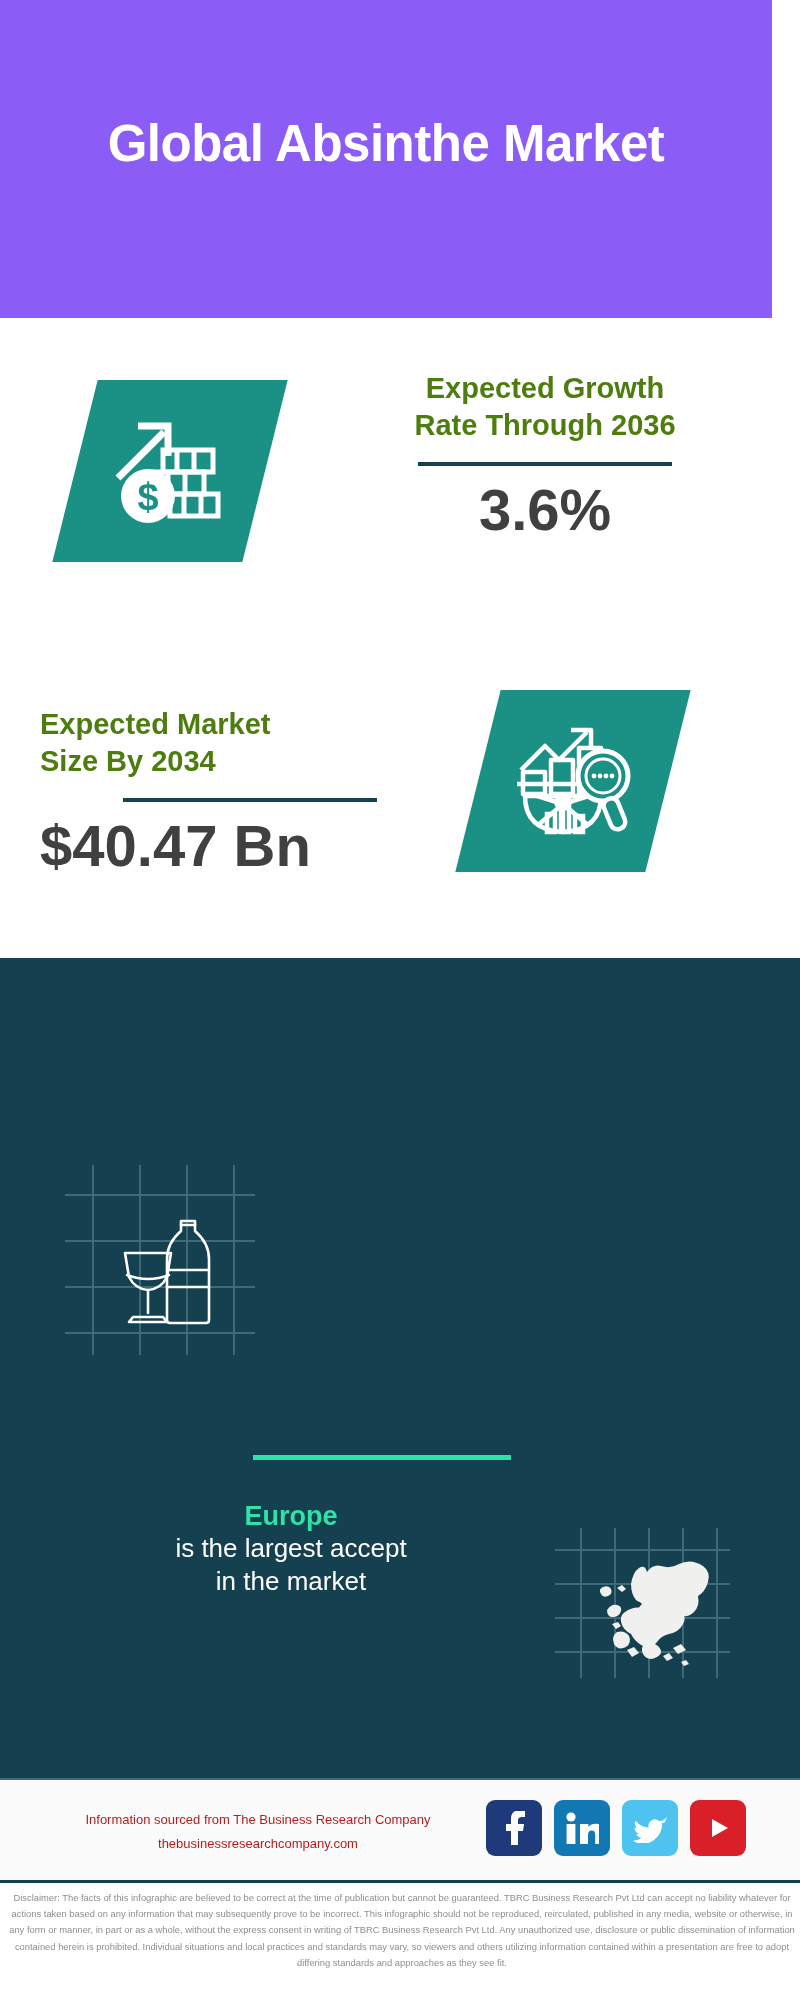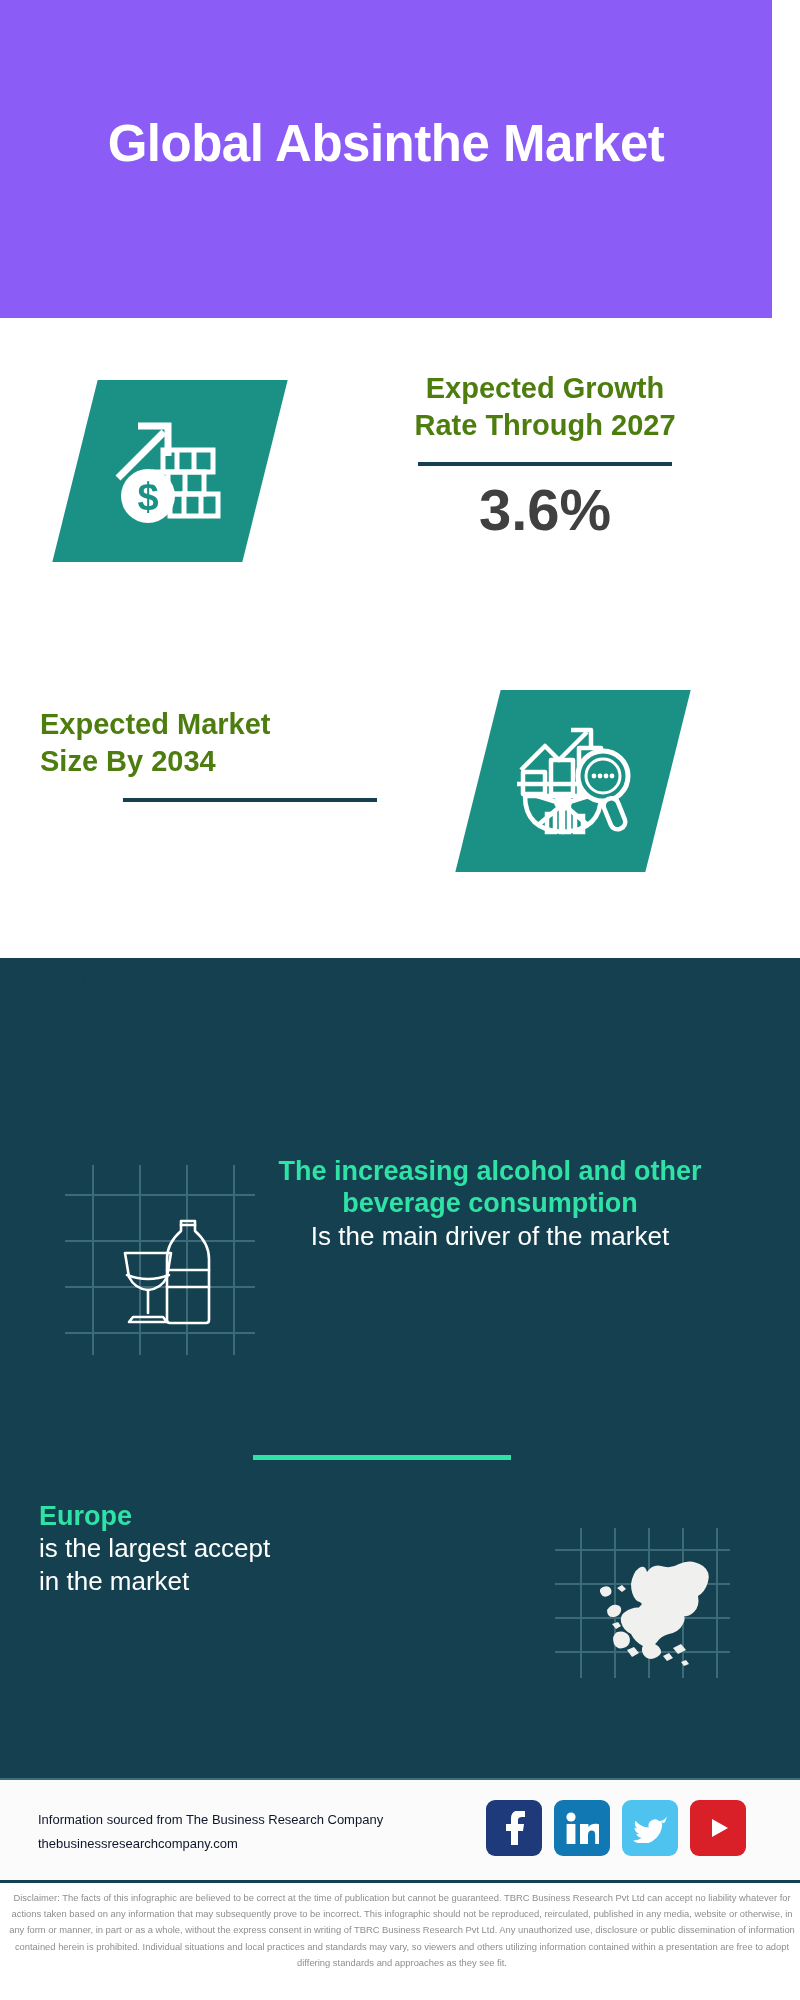--- a/index.html
+++ b/index.html
@@ -139,40 +139,42 @@
 
   .mint-divider {
     position: absolute;
     left: 253px; top: 1455px;
     width: 258px; height: 5px;
     background: #2fe3a6;
   }
 
   .region-text {
     position: absolute;
-    left: 39px; top: 1500px; width: 460px;
+    left: 61px; top: 1500px; width: 460px;
+    text-align: center;
   }
   .region-icon { left: 555px; top: 1528px; width: 175px; height: 150px; }
 
   
   .footer-area {
     position: absolute;
     left: 0; top: 1778px;
     width: 800px;
     height: 102px;
     background: #fbfbfb;
     border-top: 2px solid #3c6d7d;
   }
   .footer-src {
     position: absolute;
     left: 38px; top: 1808px;
     width: 440px;
-    color: #0f172a;
+    color: #b91c1c;
     font-size: 13px;
     line-height: 1.85;
+    text-align: center;
   }
   .footer-src span { display: block; }
 
   .social-row {
     position: absolute;
     left: 486px; top: 1800px;
     display: flex;
     gap: 12px;
   }
   .social-btn {
@@ -233,29 +235,30 @@
             <path d="M74 82 L74 104 M91 82 L91 104"></path>
           </g>
           <circle cx="38" cy="84" r="27" fill="#ffffff"></circle>
           <text x="38" y="98" font-family="'Liberation Sans', sans-serif" font-size="38" font-weight="bold" fill="#1a9184" text-anchor="middle">$</text>
         </svg>
       </div>
     </div>
 
     <div class="stat1-text">
       <div class="stat-label">Expected Growth</div>
-      <div class="stat-label">Rate Through 2027</div>
+      <div class="stat-label">Rate Through 2036</div>
       <div class="stat-rule"></div>
       <div class="stat-value">3.6%</div>
     </div>
 
     <div class="stat2-text">
       <div class="stat-label">Expected Market</div>
       <div class="stat-label">Size By 2034</div>
       <div class="stat-rule"></div>
+      <div class="stat-value">$40.47 Bn</div>
     </div>
 
     <div class="para-badge stat2-icon">
       <div class="para-inner">
         <svg width="124" height="118" viewBox="0 0 124 118">
           <g fill="none" stroke="#ffffff" stroke-width="4.5" stroke-linejoin="round">
             <path d="M10 48 L34 24 L48 38 L76 10"></path>
             <path d="M60 8 L80 8 L80 26"></path>
             <rect x="12" y="50" width="22" height="22"></rect>
             <rect x="40" y="38" width="22" height="34"></rect>
@@ -303,24 +306,20 @@
         <path d="M62 110 Q83 118 104 110"></path>
         <path d="M83 125 V148"></path>
         <path d="M68 152 H98 L102 157 H64 Z"></path>
         <path d="M116 56 H130 V66 Q144 78 144 94 V155 Q144 158 141 158 H105 Q102 158 102 155 V94 Q102 78 116 66 Z"></path>
         <path d="M116 60 H130"></path>
         <path d="M102 105 H144 M102 122 H144"></path>
       </g>
     </svg>
   </div>
 
-  <div class="driver-text">
-    <span class="highlight">The increasing alcohol and other beverage consumption</span>
-    <span class="plain">Is the main driver of the market</span>
-  </div>
 
   <div class="mint-divider"></div>
 
   <div class="region-text">
     <span class="highlight">Europe</span>
     <span class="plain">is the largest accept</span>
     <span class="plain">in the market</span>
   </div>
 
   <div class="grid-tile region-icon">

